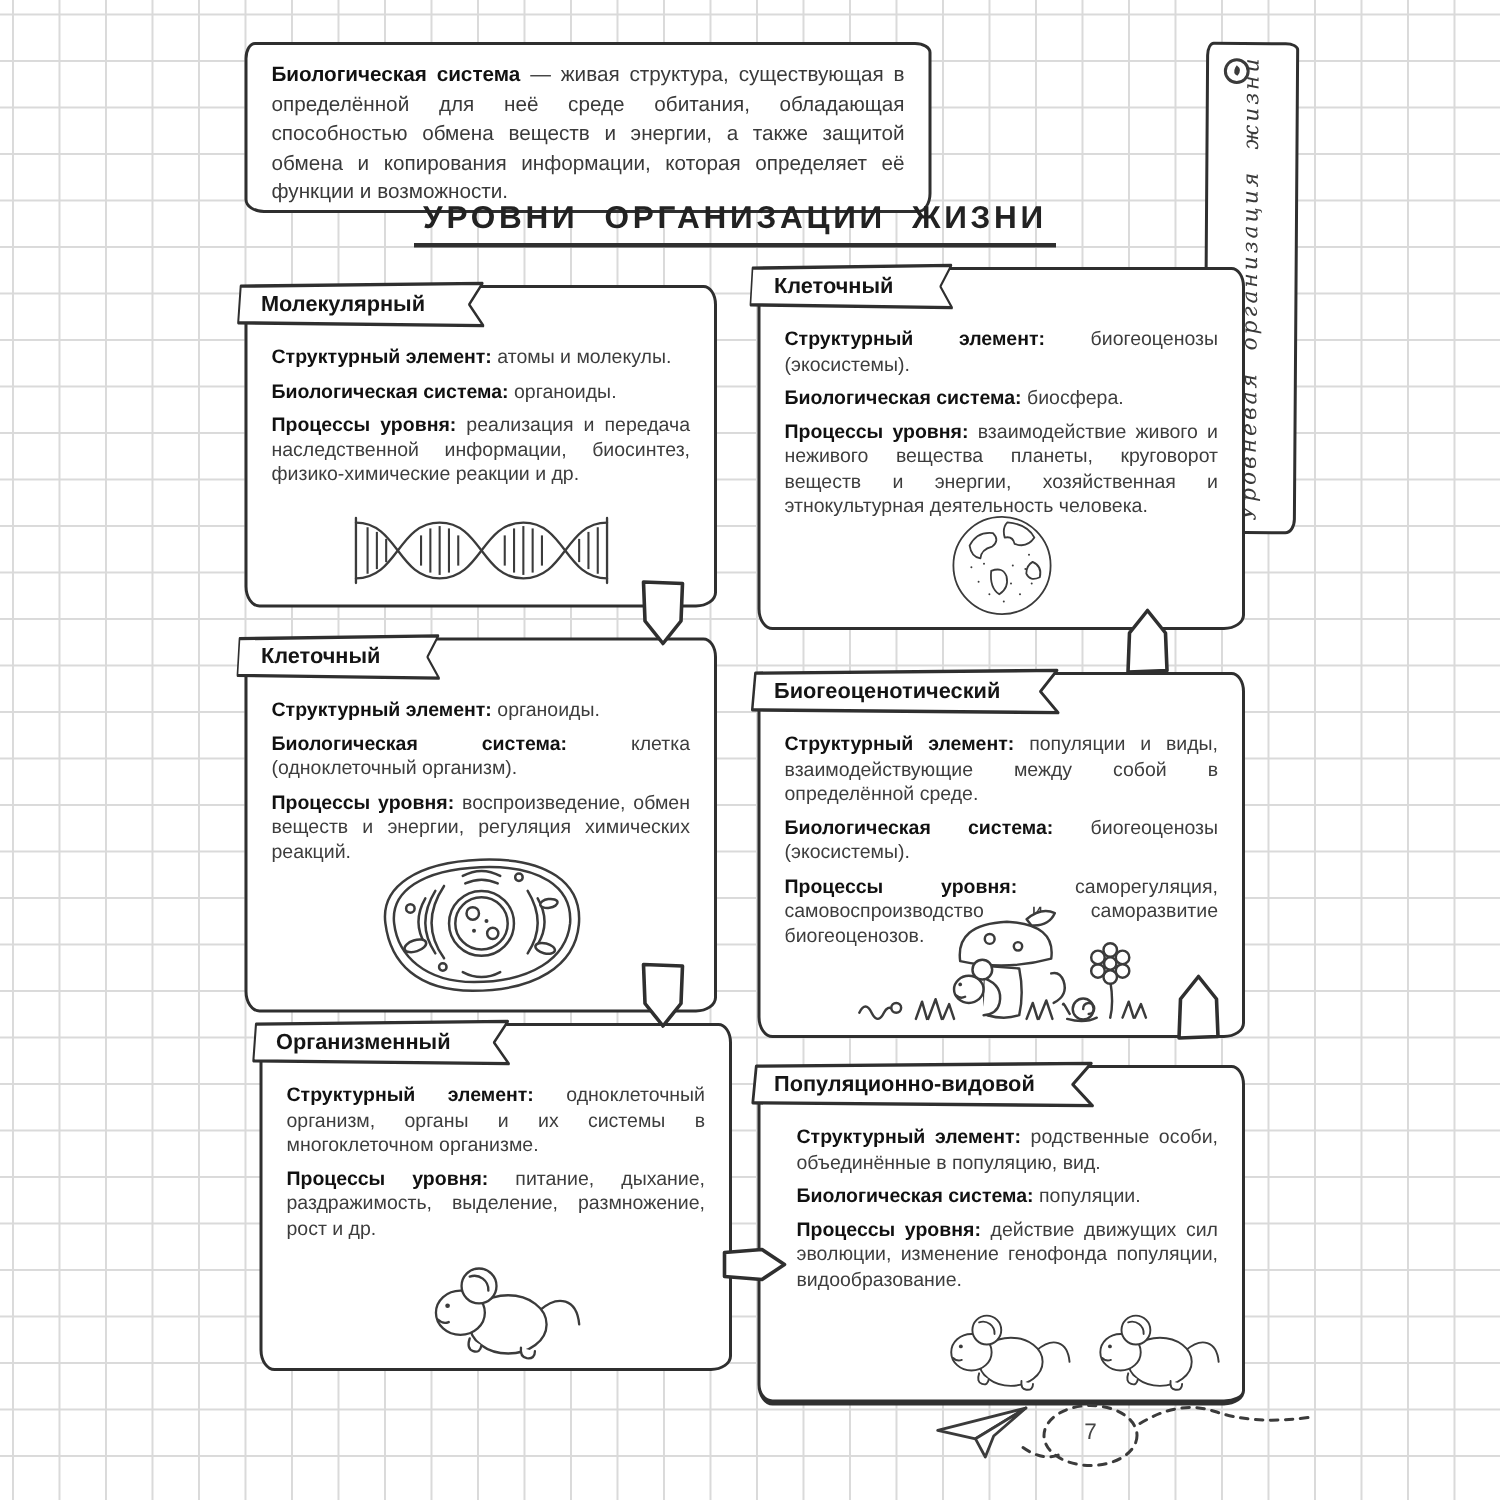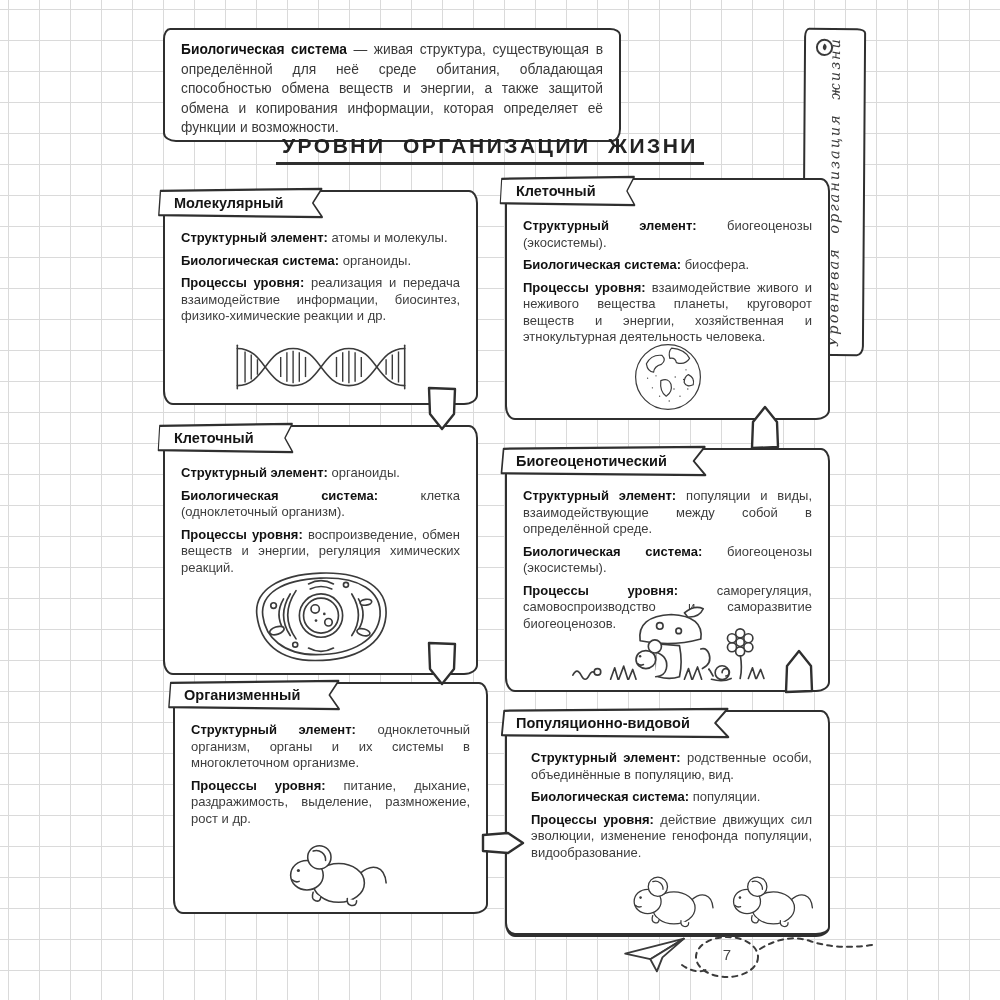--- a/index.html
+++ b/index.html
@@ -131,21 +131,21 @@
   <section class="card" style="left:163px;top:190px;width:315px;height:215px;">
     <div class="ribbon">
       <svg viewBox="0 0 300 34" preserveAspectRatio="none">
           <path class="ink" d="M8,4 L297,2 L281,17 L298,32 L5,30 Z"></path>
         </svg>
       <span class="ribbon-label">Молекулярный</span>
     </div>
     <div class="card-body">
       <p><b>Структурный элемент:</b> <span>атомы и молекулы.</span></p>
       <p><b>Биологическая система:</b> <span>органоиды.</span></p>
-      <p><b>Процессы уровня:</b> <span>реализация и передача взаимодействие информации, биосинтез, физико-химические реакции и др.</span></p>
+      <p><b>Процессы уровня:</b> <span>реализация и передача наследственной информации, биосинтез, физико-химические реакции и др.</span></p>
     </div>
     <div class="card-art">
       <svg width="218" height="62" viewBox="0 0 240 80">
         <path class="ln" d="M12,12 L12,68"></path>
           <path class="ln" d="M228,12 L228,68"></path>
         <path class="ln" d="M12,16 C48,16 48,64 84,64 S120,16 156,16 S192,64 228,64"></path>
         <path class="ln" d="M12,64 C48,64 48,16 84,16 S120,64 156,64 S192,16 228,16"></path>
         <g stroke="#3b3b3b" stroke-width="1.8">
           <line x1="22" y1="20" x2="22" y2="60"></line>
             <line x1="30" y1="24" x2="30" y2="56"></line>

